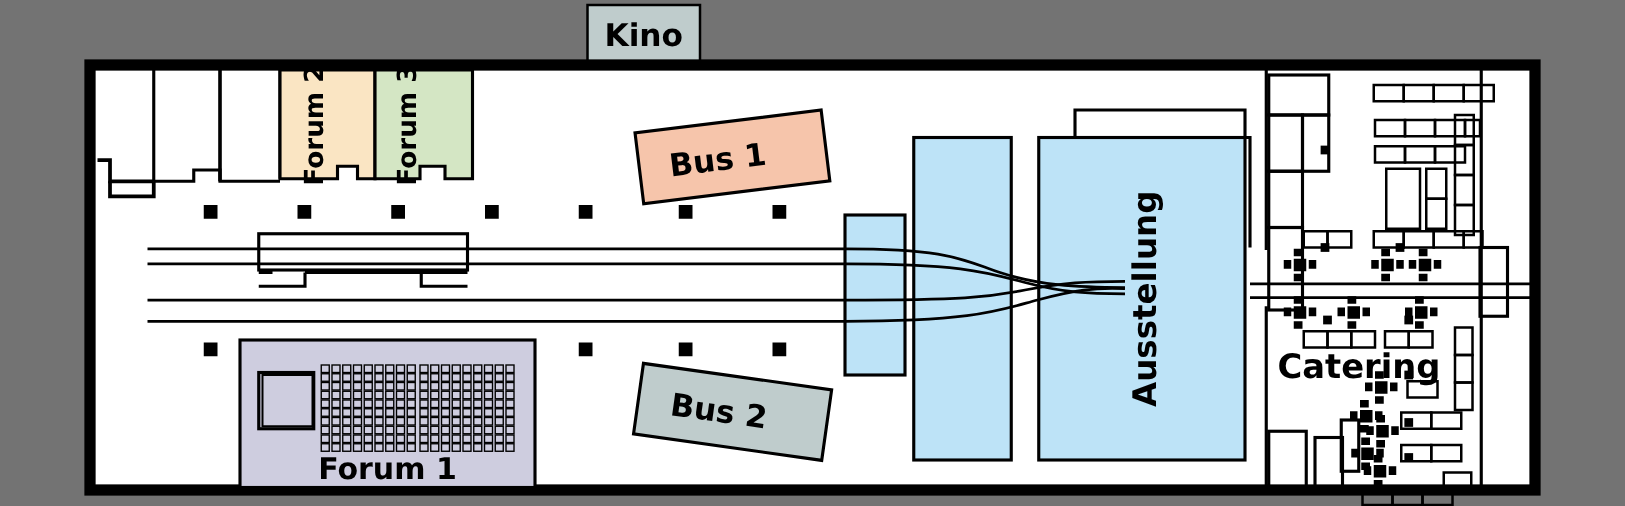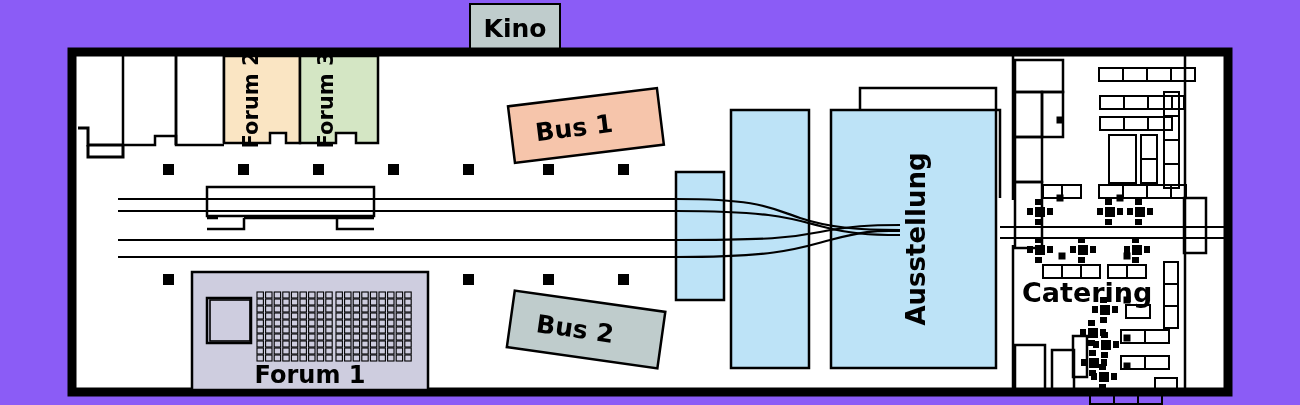--- a/index.html
+++ b/index.html
@@ -1,17 +1,17 @@
 <!DOCTYPE html>
 <html><head>
 <meta charset="utf-8">
 <style>
   html,body{margin:0;padding:0;background:#ffffff;}
   body{font-family:"DejaVu Sans",sans-serif;}
-  #stage{position:relative;width:1300px;height:405px;background:#8b5cf6;overflow:hidden;}
+  #stage{position:relative;width:1300px;height:405px;background:#737373;overflow:hidden;}
   svg{display:block;}
   .lbl{font-family:"DejaVu Sans",sans-serif;font-weight:bold;fill:#000;}
 </style>
 </head>
 <body>
 
 <div id="stage">
   <svg id="plan-svg" width="1300" height="405" viewBox="0 0 1300 405">
 
     <g>

